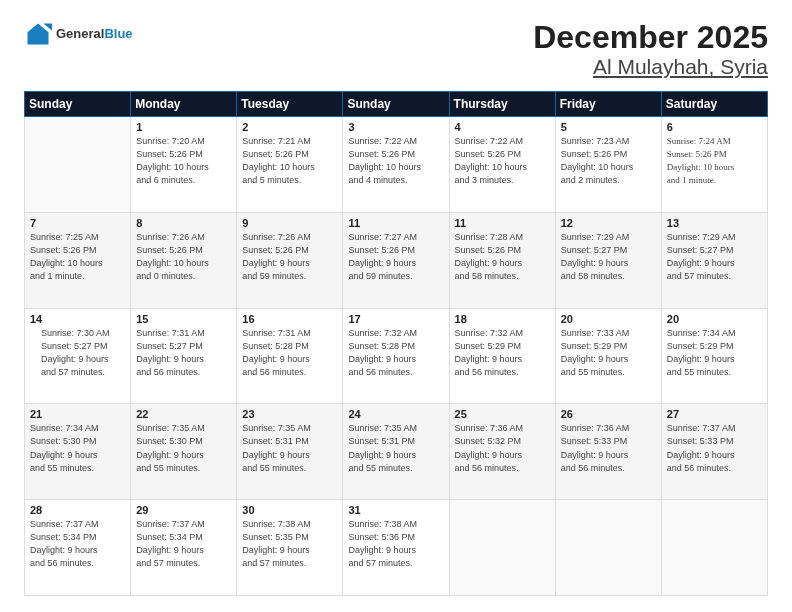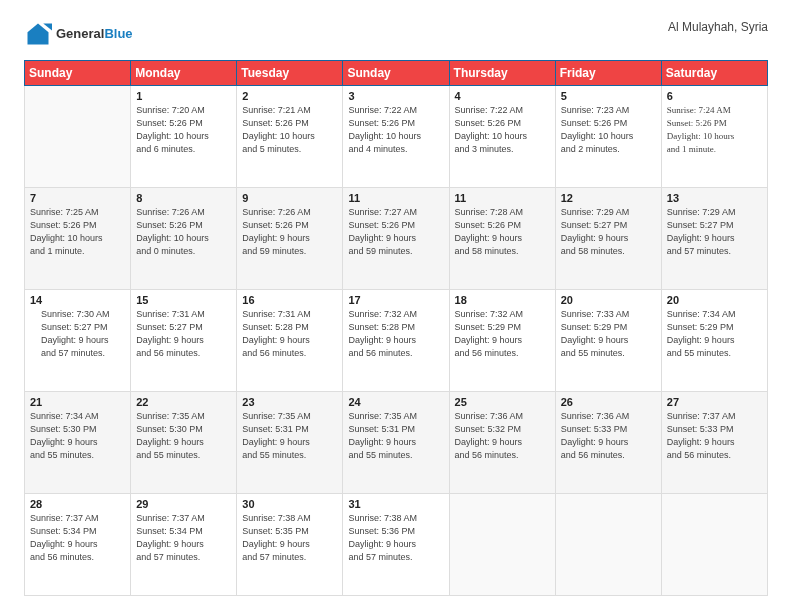--- a/index.html
+++ b/index.html
@@ -44,33 +44,34 @@
     .title-block {
       text-align: right;
     }
     .title-block h1 {
       font-size: 32px;
       font-weight: bold;
       color: #222;
       line-height: 1.1;
     }
     .title-block h2 {
-      font-size: 12px;
+      font-size: 21px;
       color: #444;
       font-weight: normal;
+      text-decoration: underline;
     }
     .calendar {
       flex: 1;
       border: 1px solid #ccc;
       border-collapse: collapse;
       width: 100%;
       table-layout: fixed;
     }
     .calendar th {
-      background: #ef4444;
+      background: #0f172a;
       color: #fff;
       font-size: 12px;
       font-weight: bold;
       padding: 5px 4px;
       text-align: left;
       border: 1px solid #1565a0;
     }
     .calendar td {
       vertical-align: top;
       padding: 4px 5px;
@@ -108,20 +109,21 @@
       <svg class="logo-icon" viewBox="0 0 32 32">
         <polygon points="16,4 28,14 28,28 4,28 4,14" fill="#1a7fc1"></polygon>
         <polygon points="22,4 32,12 32,4" fill="#1a7fc1"></polygon>
       </svg>
       <div class="logo-text">
         <span>General</span>
         <span>Blue</span>
       </div>
     </div>
     <div class="title-block">
+      <h1>December 2025</h1>
       <h2>Al Mulayhah, Syria</h2>
     </div>
   </div>
 
   <table class="calendar">
     <thead>
       <tr>
       <th>Sunday</th>
           <th>Monday</th>
           <th>Tuesday</th>

